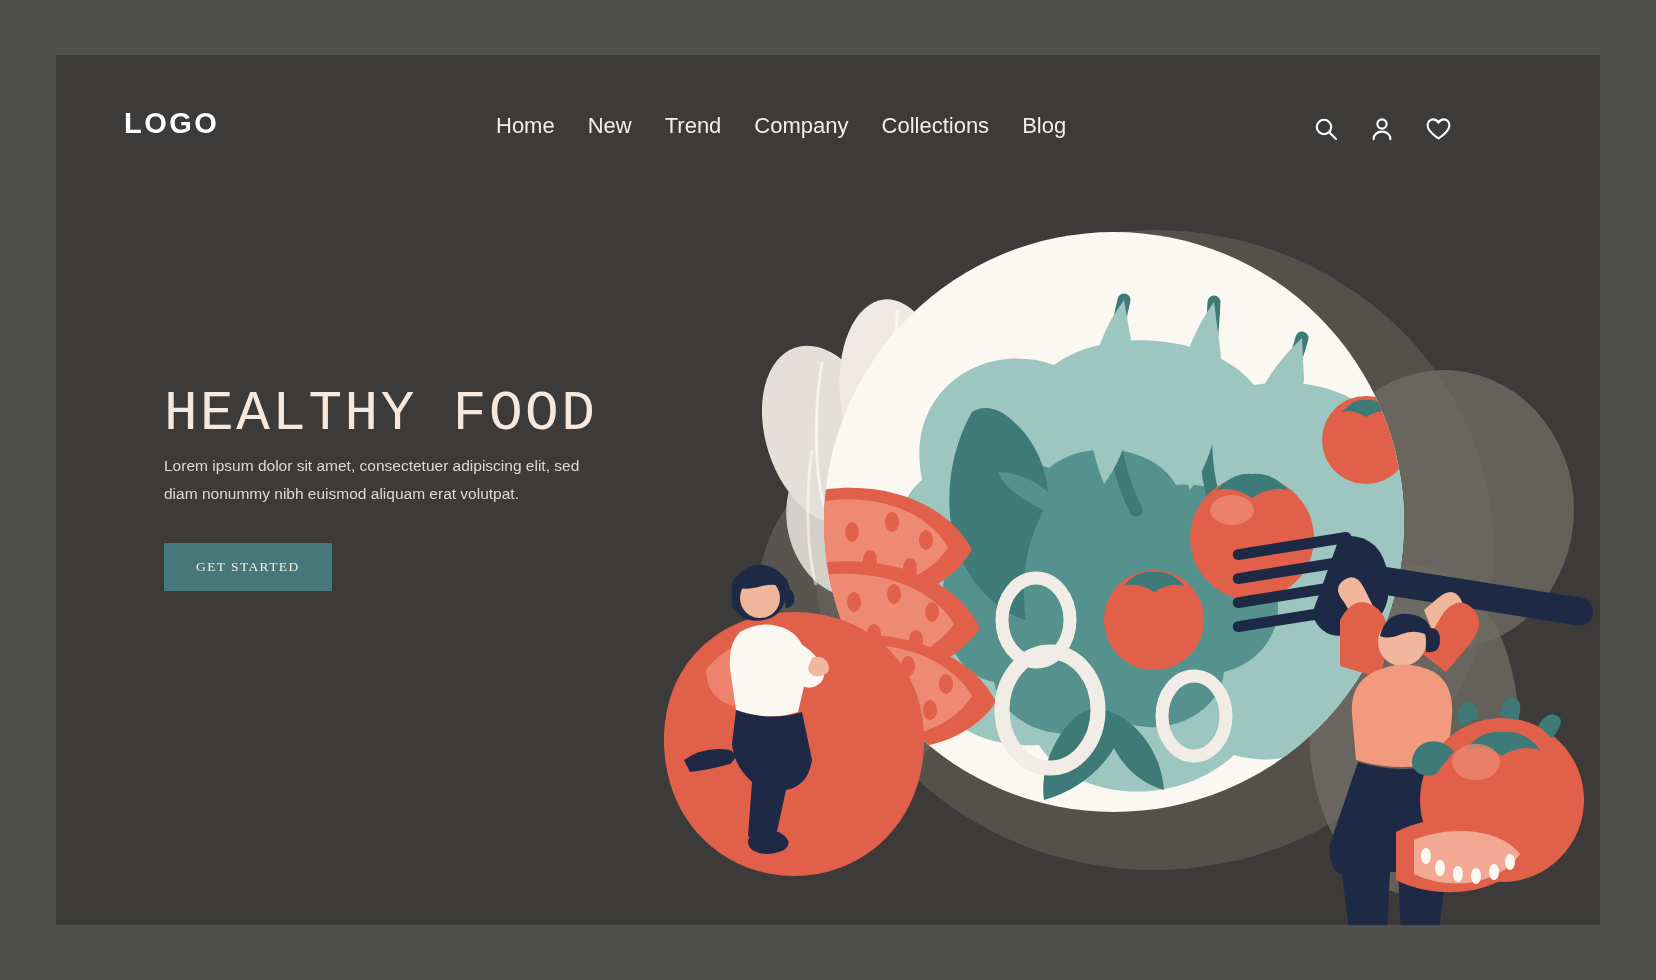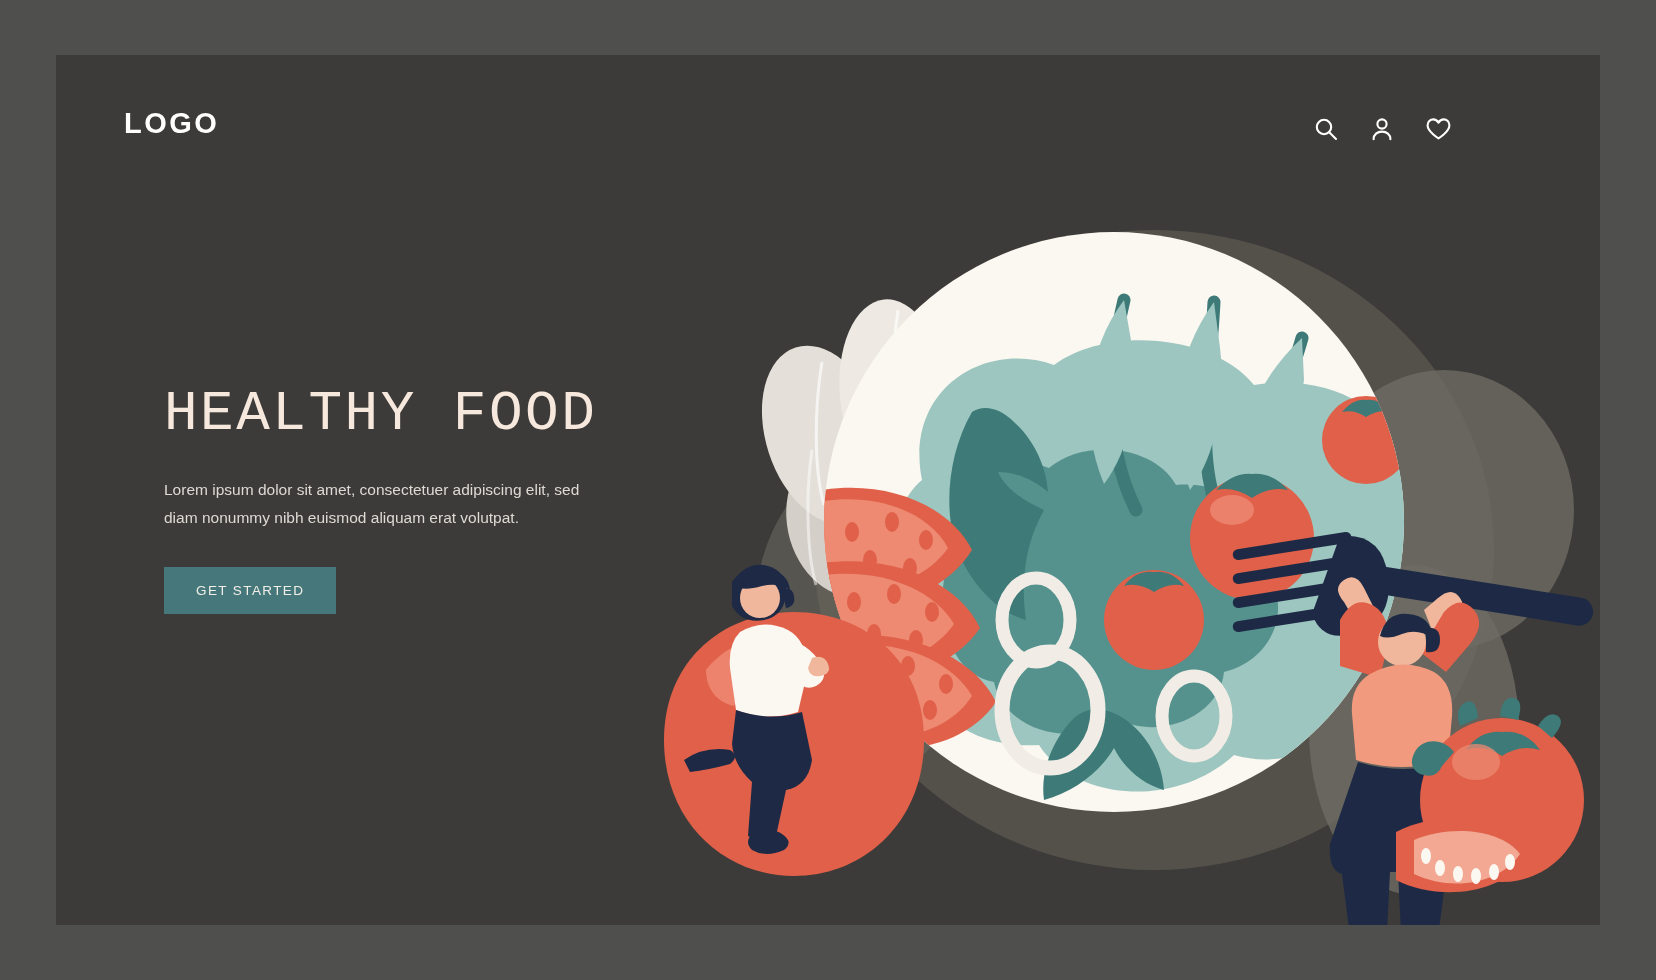--- a/index.html
+++ b/index.html
@@ -56,34 +56,34 @@
   }
   #headline{
     font-size:56px; font-weight:400;
     letter-spacing:2.5px;
     color:#f7e8dd;
     line-height:1.05;
     white-space:nowrap;
     font-family:Liberation Mono, monospace;
   }
   #subcopy{
-    margin-top:32px;
+    margin-top:8px;
     font-size:15.5px; line-height:1.85;
     color:#dedad4; width:440px;
   }
   #cta{
     margin-top:34px;
     display:inline-block;
     background:#46777a;
     color:#f2efe9;
     border:none;
     padding:16px 32px;
     font-size:13.5px;
     letter-spacing:1.4px;
-    font-family:Liberation Sans, sans-serif;
+    font-family:Liberation Serif, serif;
     cursor:pointer;
   }
 
   
   #art{
     position:absolute;
     left:598px; top:95px;
     width:946px; height:775px;
   }
   #art svg{ display:block; width:100%; height:100%; }
@@ -92,20 +92,28 @@
 <body>
 
 <div id="page">
 
   <div id="panel">
 
     <div id="header">
 
       <div id="logo">LOGO</div>
 
+      <nav id="nav">
+        <span class="nav-link">Home</span>
+        <span class="nav-link">New</span>
+        <span class="nav-link">Trend</span>
+        <span class="nav-link">Company</span>
+        <span class="nav-link">Collections</span>
+        <span class="nav-link">Blog</span>
+      </nav>
 
       <div id="icons">
         <span class="ic">
           <svg width="26" height="26" viewBox="0 0 26 26" fill="none">
             <circle cx="11" cy="11" r="7.2" stroke="#ffffff" stroke-width="2.1"></circle>
             <line x1="16.2" y1="16.2" x2="23" y2="23" stroke="#ffffff" stroke-width="2.1" stroke-linecap="round"></line>
           </svg>
         </span>
         <span class="ic">
           <svg width="26" height="26" viewBox="0 0 26 26" fill="none">

